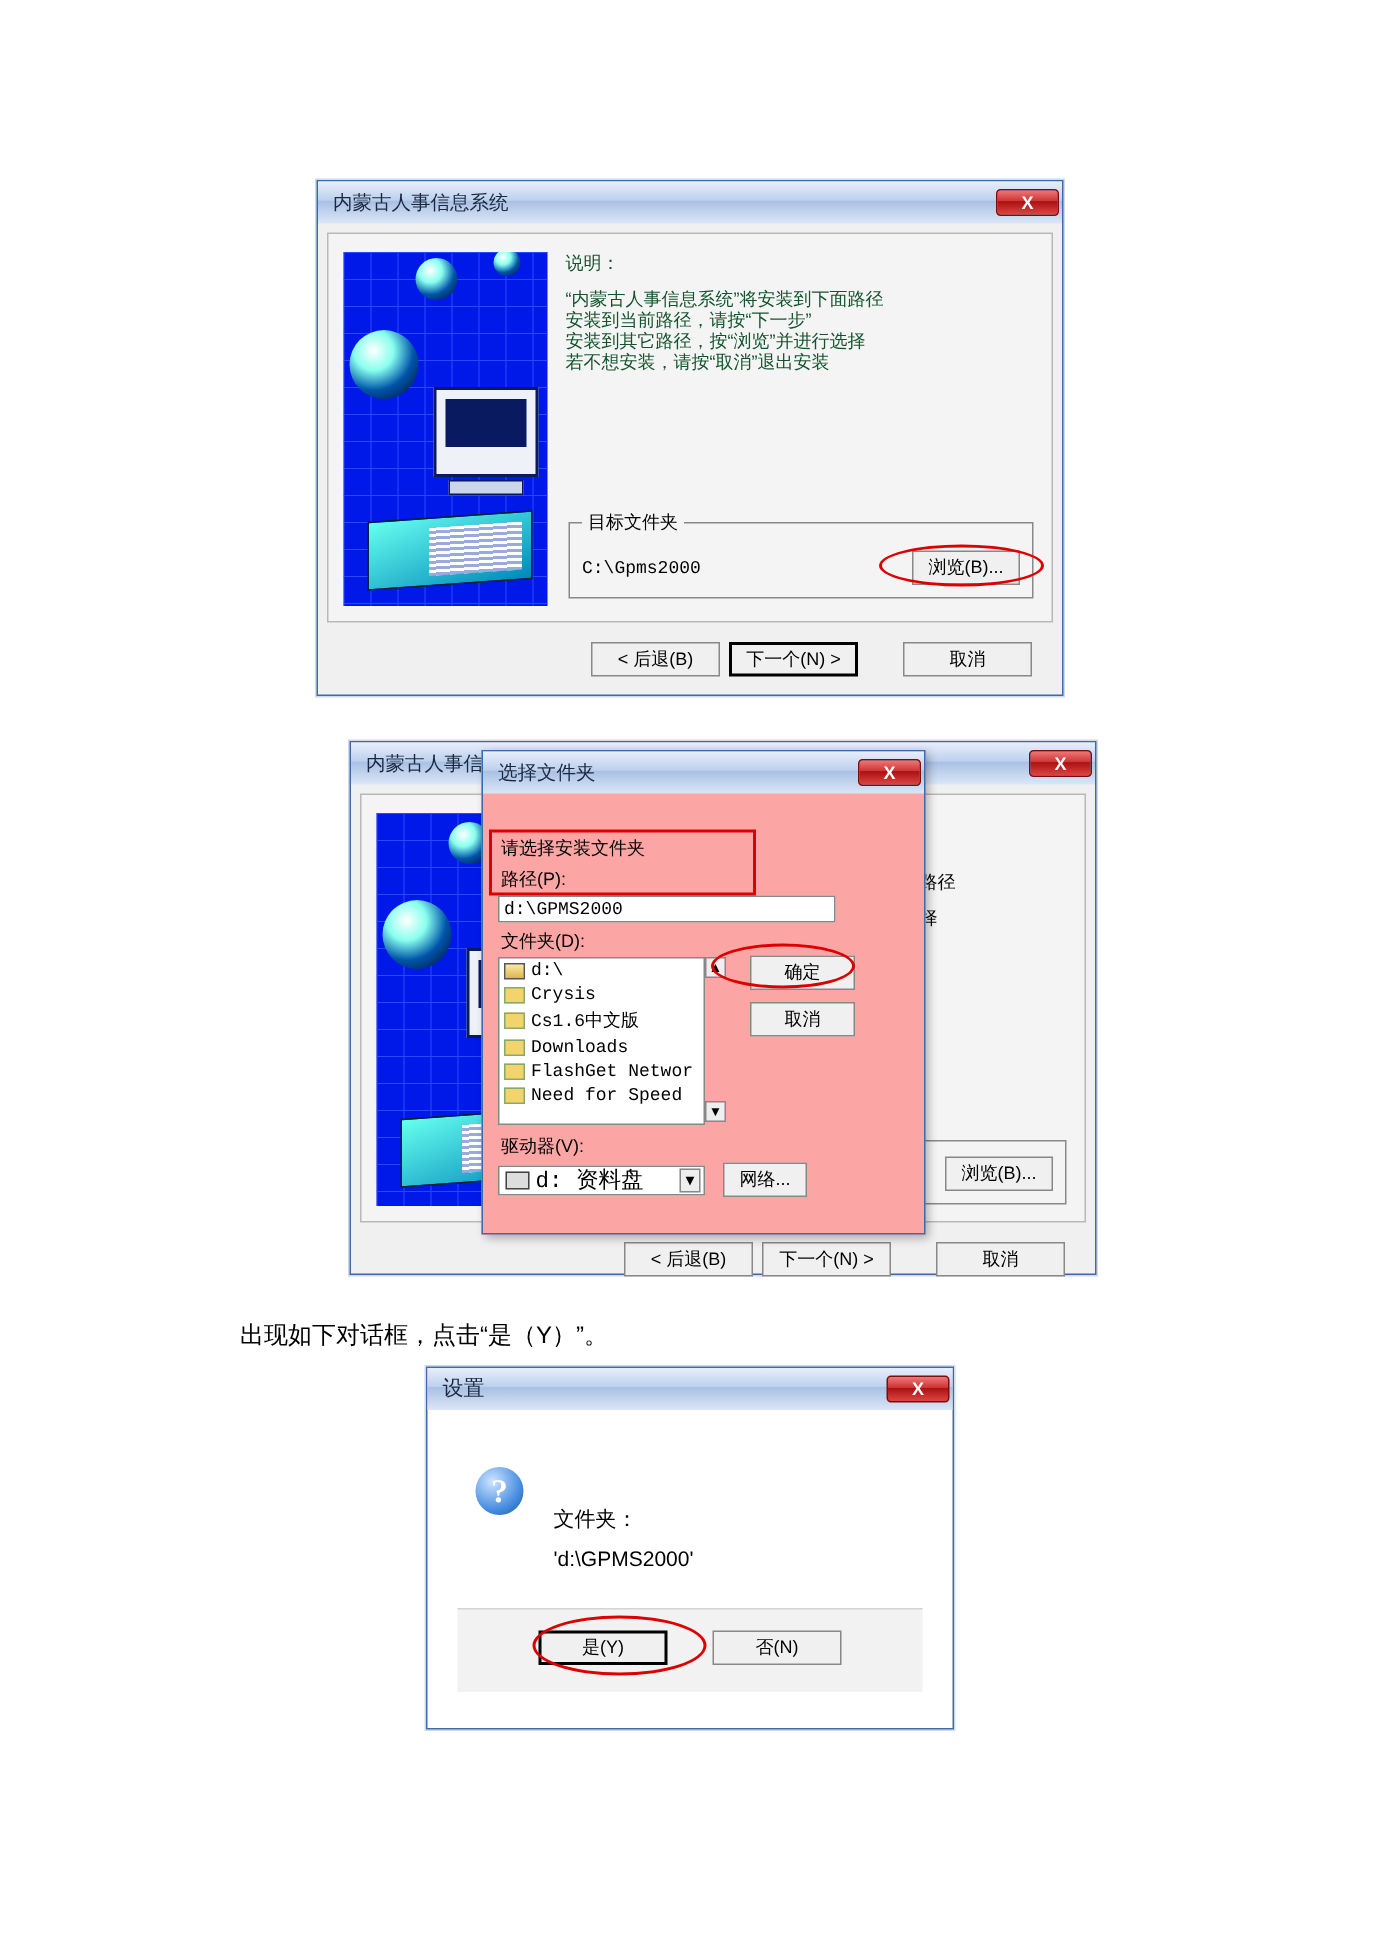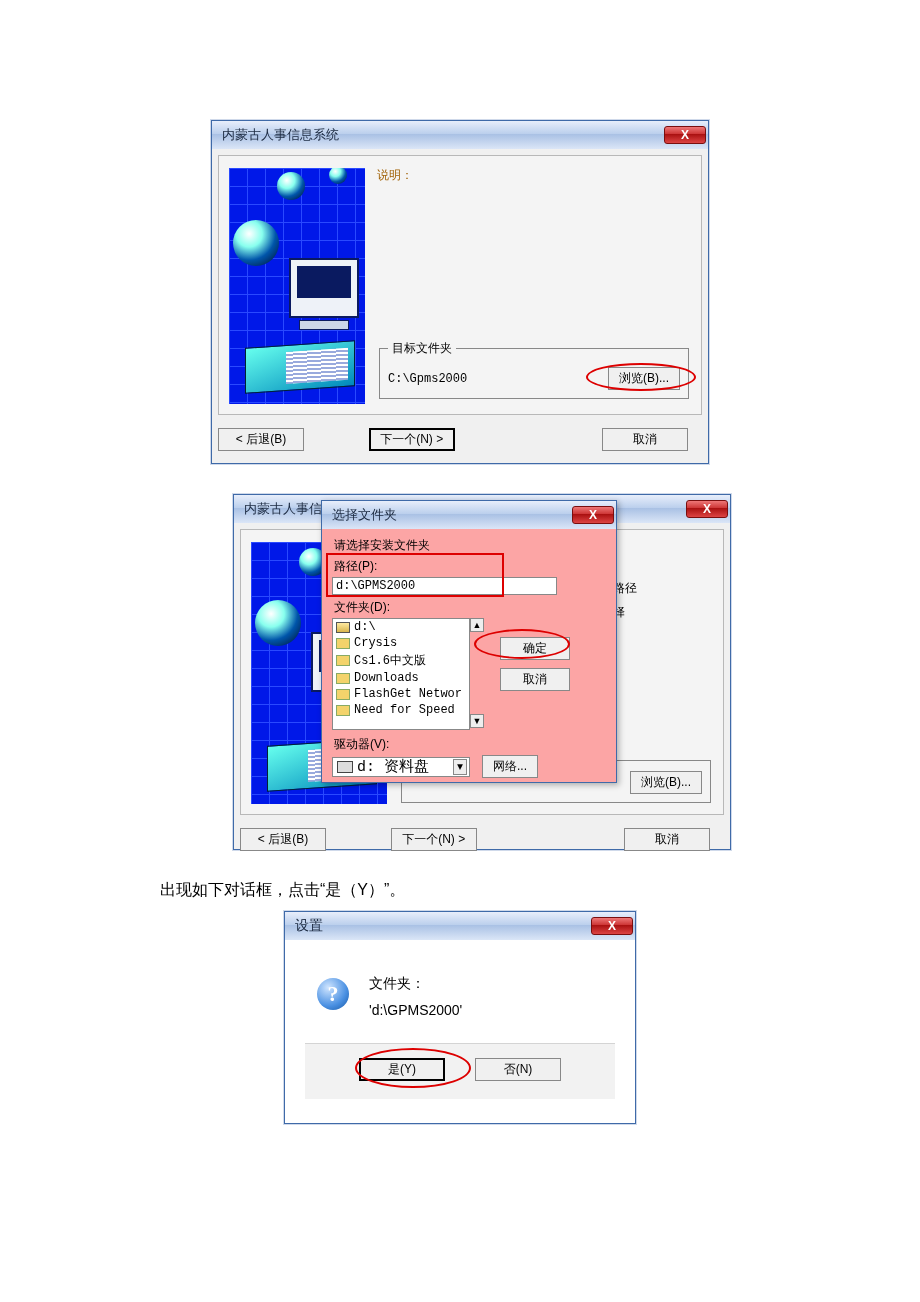--- a/index.html
+++ b/index.html
@@ -80,21 +80,21 @@
     background:linear-gradient(160deg,#6fe,#08b); border:1px solid #023;
     transform: skewY(-4deg);
   }
   .kbd::after {
     content:""; position:absolute; inset:6px 6px 6px 40px;
     background: repeating-linear-gradient(#fff, #fff 2px, #9ad 2px, #9ad 4px);
   }
 
   .explain {
     position:absolute; left:158px; right:10px; top:12px;
-    font-size:12px; line-height:14px; color:#a16207;
+    font-size:12px; line-height:14px; color:#14532d;
   }
   .explain .head { margin-bottom:10px; }
   .explain .lines p { margin:0; }
 
   
   .target {
     position:absolute; left:158px; right:10px; top:184px;
     border:1px solid #888;
     padding: 10px 8px 8px 8px;
     font-size:12px;
@@ -104,36 +104,36 @@
   .target .path { flex:1; font-family:"Courier New", monospace; }
   .btn {
     font-size:12px; padding:2px 10px; background:#f0f0f0;
     border:1px solid #888; cursor:pointer; font-family:inherit;
   }
   .oval-red { position:absolute; border:2px solid #d00; border-radius:50%; pointer-events:none; }
   .rect-red { position:absolute; border:2px solid #d00; pointer-events:none; }
 
   .footer {
     margin:2px 6px 6px 6px;
-    height:36px; display:flex; justify-content:space-between; align-items:center;
+    height:36px; display:flex; justify-content:flex-end; align-items:center;
     gap:6px; padding-right:14px;
   }
   .btn.wide { min-width:86px; }
   .btn.default { border:2px solid #000; padding:1px 9px; }
 
   
   .win2-wrap { position:relative; width:498px; height:356px;margin-left:44px; }
   .win2-bg { position:absolute; inset:0; }
   .folderdlg {
     position:absolute; left:88px; top:6px;
     width:296px; border:1px solid #3f6aa8;
     background:#fca5a5; box-shadow: 2px 2px 6px rgba(0,0,0,.3);
   }
   .folderdlg .body2 {
-    padding:4px 10px; font-size:12px; position:relative;
+    padding:24px 10px; font-size:12px; position:relative;
   }
   .lbl { font-size:12px; margin:4px 0 2px 2px; }
   .tinput {
     width:225px; font-family:"Courier New", monospace; font-size:12px;
     padding:1px 3px; border:1px solid #888; background:#fff;
   }
   .listbox {
     width:138px; height:112px; border:1px solid #888; background:#fff; overflow:auto;
     font-family:"Courier New", monospace; font-size:12px;
   }
@@ -166,21 +166,21 @@
     font-size:14px; color:#000;
     position:relative;
   }
   .qicon {
     width:32px; height:32px; border-radius:50%;
     background: radial-gradient(circle at 35% 30%, #cfe5ff, #4a90e2 60%, #1556a3);
     display:inline-flex; align-items:center; justify-content:center;
     color:#fff; font-family:Georgia, serif; font-size:22px; font-weight:bold;
     position:absolute; left:32px; top:38px;
   }
-  .settings .lines { margin-left:64px; line-height:1.9; }
+  .settings .lines { margin-left:64px; line-height:1.9;margin-top:29px; }
   .settings .btnrow {
     display:flex; justify-content:center; gap:30px;
     border-top:1px solid #d4d4d4; padding:14px 0 18px 0; margin-top:20px;
     background:#f2f2f2; position:relative;
   }
 </style>
 </head>
 <body>
 
 <div class="stack">
@@ -194,20 +194,26 @@
     <div class="sideimg">
       <span class="disc" style="left:48px;top:4px;width:28px;height:28px"></span>
       <span class="disc" style="left:100px;top:-2px;width:18px;height:18px"></span>
       <span class="disc" style="left:4px;top:52px;width:46px;height:46px"></span>
       <div class="monitor"></div>
       <div class="monitor-base"></div>
       <div class="kbd"></div>
     </div>
     <div class="explain">
       <div class="head">说明：</div>
+      <div class="lines">
+        <p>“内蒙古人事信息系统”将安装到下面路径</p>
+        <p>安装到当前路径，请按“下一步”</p>
+        <p>安装到其它路径，按“浏览”并进行选择</p>
+        <p>若不想安装，请按“取消”退出安装</p>
+      </div>
     </div>
     <fieldset class="target">
       <legend>目标文件夹</legend>
       <div class="row">
         <span class="path">C:\Gpms2000</span>
         <button class="btn">浏览(B)...</button>
       </div>
       <span class="oval-red" style="right:-8px; top:6px; width:110px; height:28px"></span>
     </fieldset>
   </div>

